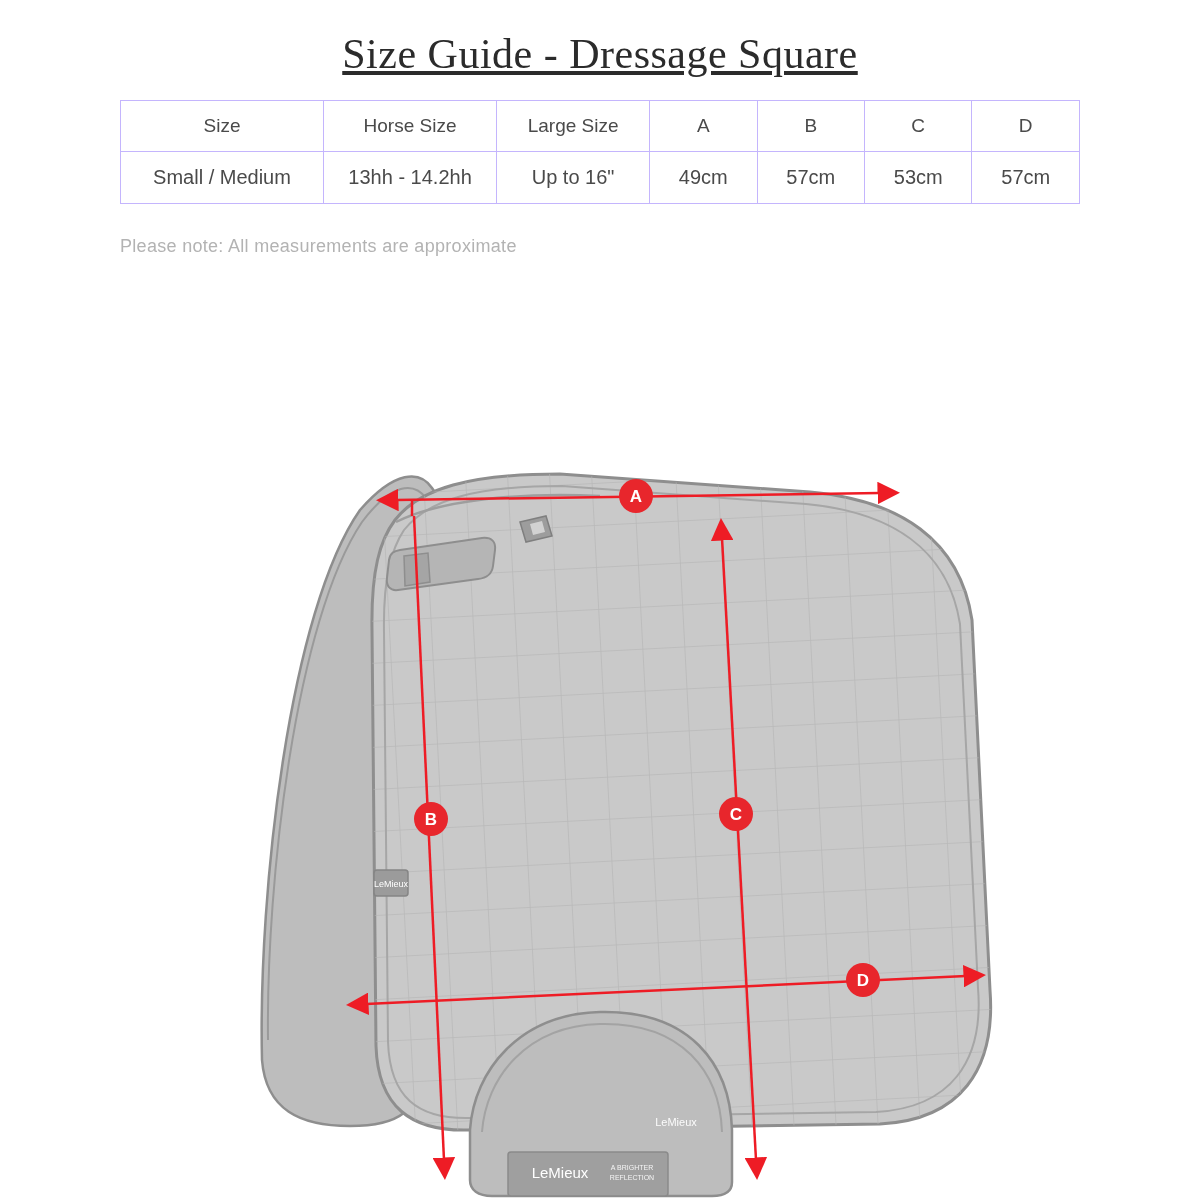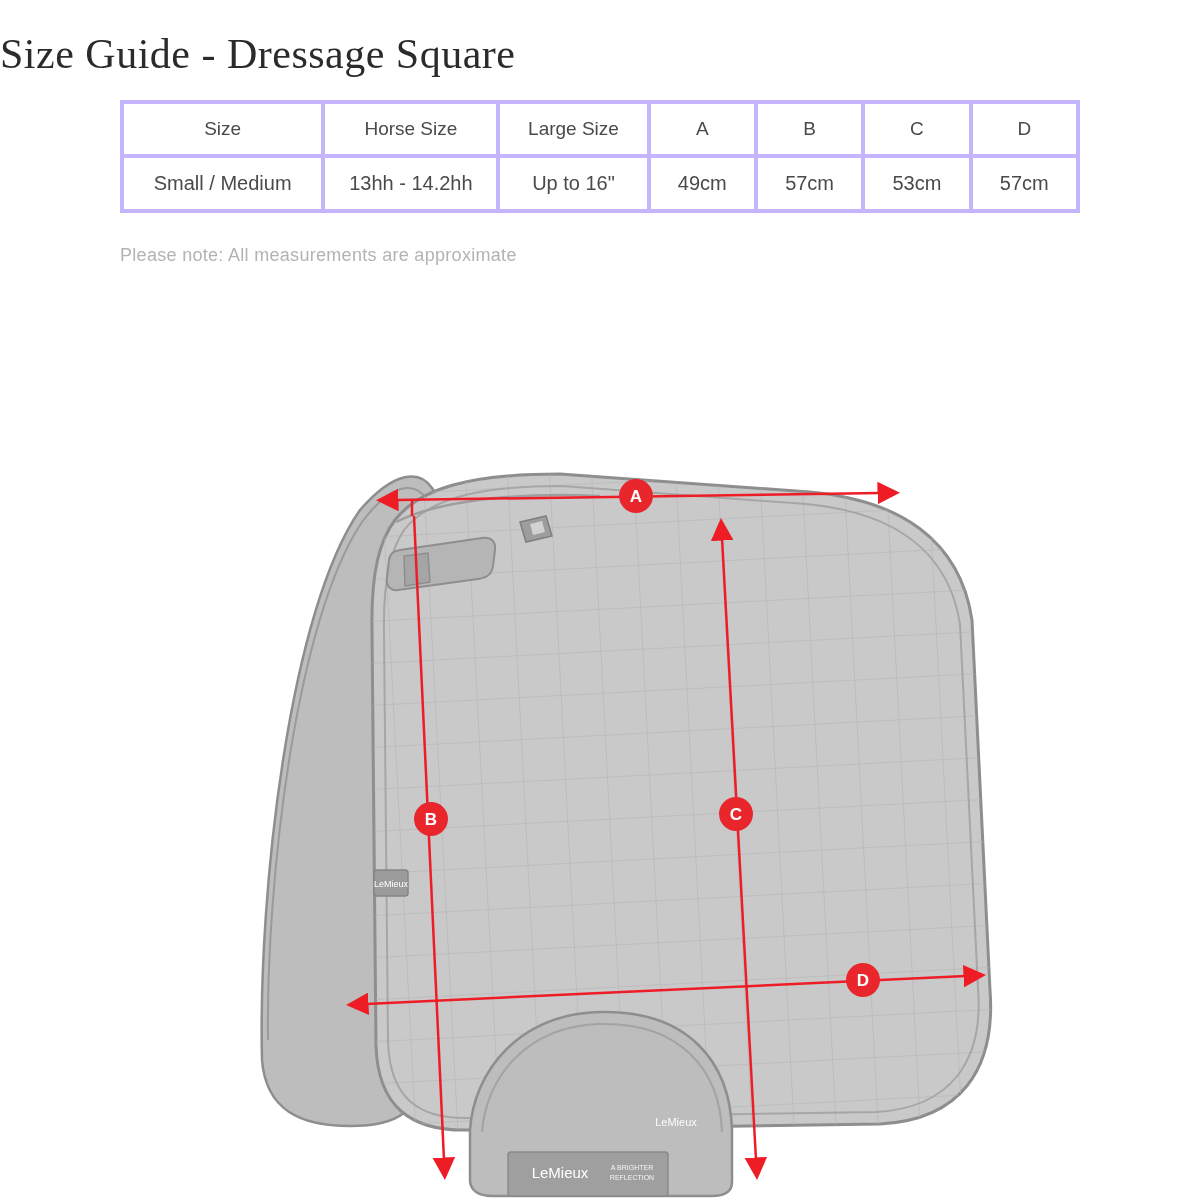--- a/index.html
+++ b/index.html
@@ -10,42 +10,44 @@
   body {
     width: 1200px;
     height: 1200px;
     position: relative;
     font-family: "Liberation Sans", sans-serif;
     color: #3d3d3d;
     overflow: hidden;
   }
 
   .page-title {
+    text-align: center;
     font-family: "Liberation Serif", serif;
     font-size: 42px;
     font-weight: 400;
     color: #2b2b2b;
     letter-spacing: 0.5px;
     margin: 30px 0 22px 0;
+    text-decoration: underline;
   }
 
   .table-wrap {
     width: 960px;
     margin: 0 auto;
   }
 
   table.size-table {
     width: 100%;
     border-collapse: collapse;
     font-size: 19px;
     color: #4a4a4a;
   }
   table.size-table th,
   table.size-table td {
-    border: 4px solid #c4b5fd;
+    border: 1px solid #c4b5fd;
     text-align: center;
     font-weight: 400;
     padding: 12px 6px;
     white-space: nowrap;
   }
   table.size-table thead th {
     font-size: 19px;
     color: #4a4a4a;
     padding: 14px 6px;
   }

